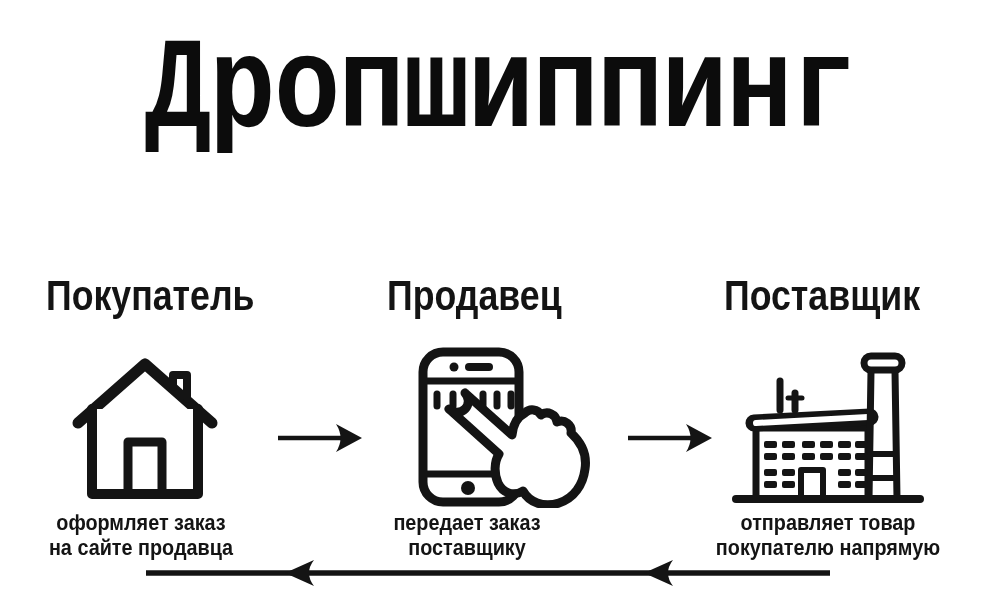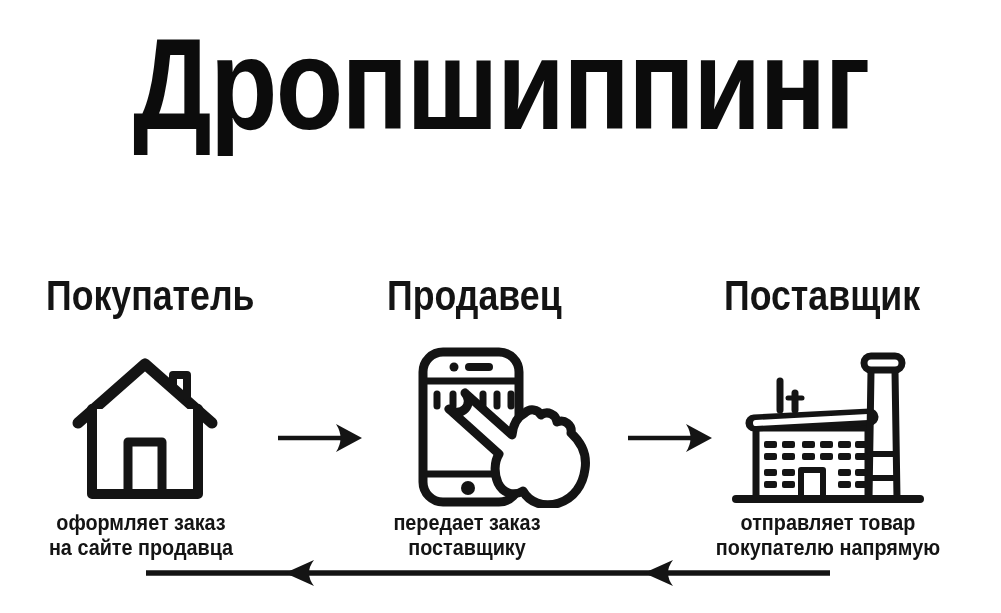--- a/index.html
+++ b/index.html
@@ -8,23 +8,23 @@
   .stage {
     position: relative;
     width: 1001px;
     height: 613px;
     background: #ffffff;
     overflow: hidden;
     color: #141414;
   }
   .title-wrap {
     position: absolute;
-    top: 14px; left: 0;
+    top: 22px; left: 0;
     width: 100%; height: 140px;
-    display: flex; justify-content: center; align-items: center;
+    display: flex; justify-content: center; align-items: center; font-family: Liberation Mono, monospace;
   }
   .title {
     font-weight: 700;
     font-size: 130px;
     line-height: 1;
     letter-spacing: -2px;
     color: #0c0c0c;
     transform: scaleX(0.85);
     transform-origin: 50% 50%;
     white-space: nowrap;

